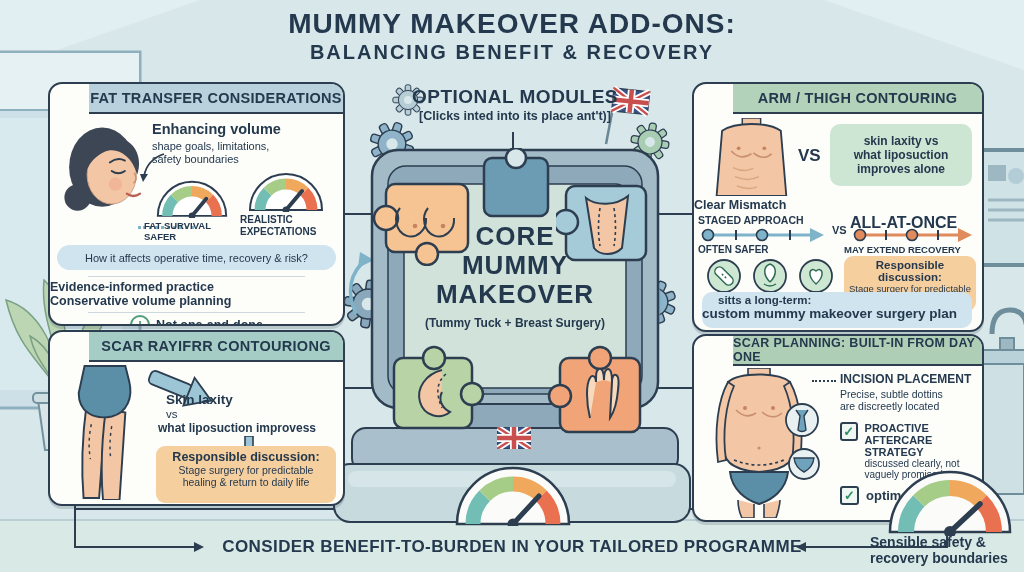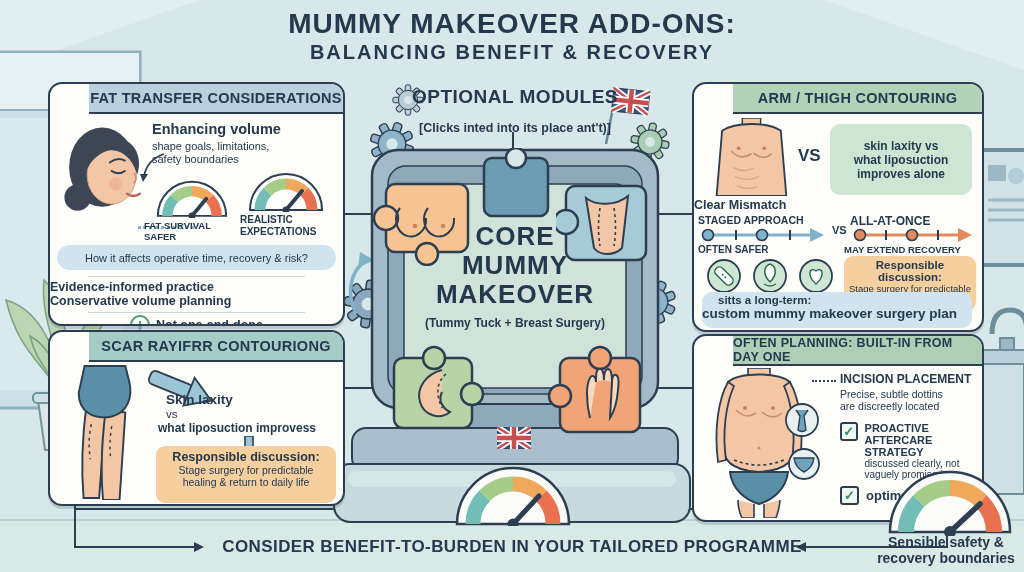--- a/index.html
+++ b/index.html
@@ -21,28 +21,28 @@
   #panel-arm .panel-header{background:#b2d3ba;}
   #panel-scarp{left:692px;top:334px;width:288px;height:184px;}
   #panel-scarp .panel-header{background:#aecfb6;font-size:12.5px;}
   
   #title{position:absolute;top:8px;left:0;right:0;text-align:center;z-index:3;}
   #title .t1{font-size:28px;font-weight:800;letter-spacing:1px;}
   #title .t2{font-size:20px;font-weight:700;letter-spacing:2px;margin-top:1px;}
   
   #modules{position:absolute;left:398px;top:86px;width:234px;text-align:center;z-index:3;}
   #modules .mt{font-size:19px;font-weight:800;letter-spacing:.5px;}
-  #modules .ms{font-size:12.5px;font-weight:600;margin-top:13px;}
+  #modules .ms{font-size:12.5px;font-weight:600;margin-top:1px;}
   #core{position:absolute;left:404px;top:222px;width:222px;text-align:center;z-index:2;}
   #core .cl{font-size:26px;font-weight:800;letter-spacing:1px;line-height:1.12;}
   #core .cs{font-size:12px;font-weight:700;margin-top:7px;}
   
   #banner{position:absolute;left:0;right:0;top:537px;text-align:center;
           font-size:17px;font-weight:800;letter-spacing:.4px;z-index:3;}
-  #gauge-caption{position:absolute;left:870px;top:534px;width:152px;text-align:center;
+  #gauge-caption{position:absolute;left:870px;top:534px;width:152px;
                  font-size:14px;font-weight:700;line-height:1.16;z-index:5;}
   
   .b{font-weight:bold}.ctr{text-align:left}
   .hr{position:absolute;left:38px;right:38px;border-top:1.5px solid #ccd8dd;}
   .pill{position:absolute;background:#cfe4ef;border-radius:13px;display:flex;align-items:center;
         justify-content:center;font-weight:normal;white-space:nowrap;}
   .obox{position:absolute;background:#f6cf9f;border-radius:9px;text-align:center;}
   .gbox{position:absolute;background:#cde6d4;border-radius:10px;text-align:center;}
   .bbox{position:absolute;background:#cfe4ee;border-radius:10px;}
   .exc{width:16px;height:16px;border:2px solid #4f9e7a;border-radius:50%;color:#3c8a66;
@@ -356,38 +356,38 @@
       <svg class="abs" width="94" height="78" viewBox="0 0 95 85" style="left:10px;top:4px">
         <rect x="38" y="0" width="20" height="10" fill="#f3c6a5" stroke="#2c3e50" stroke-width="1.6"></rect>
         <path d="M16,14 C30,4 66,4 80,14 L86,85 H10 Z" fill="#f3c6a5" stroke="#2c3e50" stroke-width="2"></path>
         <path d="M26,36 q10,11 22,3" fill="none" stroke="#c98f6f" stroke-width="1.8"></path>
         <path d="M50,38 q11,9 20,1" fill="none" stroke="#c98f6f" stroke-width="1.8"></path>
         <circle cx="34" cy="33" r="2" fill="#c9825f"></circle>
           <circle cx="62" cy="33" r="2" fill="#c9825f"></circle>
         <path d="M28,54 q12,6 22,1 M30,64 q14,6 26,0 M32,74 q12,5 22,1" fill="none" stroke="#d8a782" stroke-width="1.5"></path>
       </svg>
       <div class="abs b" style="left:104px;top:32px;font-size:17px">VS</div>
-      <div class="gbox" style="left:136px;top:10px;width:142px;height:71px;display:flex;flex-direction:column;justify-content:center">
+      <div class="gbox" style="left:136px;top:10px;width:142px;height:62px;display:flex;flex-direction:column;justify-content:center">
         <div class="b" style="font-size:12px">skin laxity vs</div>
         <div class="b" style="font-size:12px">what liposuction</div>
         <div class="b" style="font-size:12px">improves alone</div>
       </div>
       <div class="abs ctr b" style="left:0;top:84px;width:130px;font-size:12.5px">Clear Mismatch</div>
       <div class="abs ctr b" style="left:4px;top:100px;width:134px;font-size:10.5px">STAGED APPROACH</div>
       <svg class="abs" width="132" height="18" viewBox="0 0 132 18" style="left:4px;top:112px">
         <line x1="6" y1="9" x2="112" y2="9" stroke="#7fb3c9" stroke-width="3"></line>
         <line x1="38" y1="4" x2="38" y2="14" stroke="#2c3e50" stroke-width="2"></line>
         <line x1="92" y1="4" x2="92" y2="14" stroke="#2c3e50" stroke-width="2"></line>
         <circle cx="10" cy="9" r="5.5" fill="#7fb3c9" stroke="#2c3e50" stroke-width="1.6"></circle>
         <circle cx="64" cy="9" r="5.5" fill="#7fb3c9" stroke="#2c3e50" stroke-width="1.6"></circle>
         <polygon points="112,2 126,9 112,16" fill="#7fb3c9"></polygon>
       </svg>
       <div class="abs ctr b" style="left:4px;top:130px;width:134px;font-size:10px">OFTEN SAFER</div>
       <div class="abs b" style="left:138px;top:110px;font-size:11px">VS</div>
-      <div class="abs ctr b" style="left:156px;top:100px;width:128px;font-size:12px">ALL-AT-ONCE</div>
+      <div class="abs ctr b" style="left:156px;top:100px;width:128px;font-size:16px">ALL-AT-ONCE</div>
       <svg class="abs" width="126" height="18" viewBox="0 0 126 18" style="left:158px;top:112px">
         <line x1="4" y1="9" x2="106" y2="9" stroke="#e08a5e" stroke-width="3"></line>
         <line x1="34" y1="4" x2="34" y2="14" stroke="#2c3e50" stroke-width="2"></line>
         <line x1="86" y1="4" x2="86" y2="14" stroke="#2c3e50" stroke-width="2"></line>
         <circle cx="8" cy="9" r="5.5" fill="#e08a5e" stroke="#2c3e50" stroke-width="1.6"></circle>
         <circle cx="60" cy="9" r="5.5" fill="#e08a5e" stroke="#2c3e50" stroke-width="1.6"></circle>
         <polygon points="106,2 120,9 106,16" fill="#e08a5e"></polygon>
       </svg>
       <div class="abs ctr b" style="left:150px;top:130px;width:138px;font-size:9.5px">MAY EXTEND RECOVERY</div>
       <svg class="abs" width="130" height="36" viewBox="0 0 130 36" style="left:12px;top:144px">
@@ -415,21 +415,21 @@
         <div style="font-size:9.5px">healing &amp; return to daily life</div>
       </div>
       <div class="bbox" style="left:8px;top:178px;width:270px;height:36px">
         <div class="b" style="font-size:11.5px;padding:2px 0 0 16px">sitts a long-term:</div>
         <div class="b ctr" style="font-size:13.5px">custom mummy makeover surgery plan</div>
       </div>
     </div>
   </div>
 
   <div class="panel" id="panel-scarp">
-    <div class="panel-header">OFTEN PLANNING: BUILT-IN FROM DAY ONE</div>
+    <div class="panel-header">SCAR PLANNING: BUILT-IN FROM DAY ONE</div>
     <div class="panel-body">
       <svg class="abs" width="122" height="150" viewBox="0 0 122 150" style="left:4px;top:2px">
         <rect x="50" y="0" width="22" height="12" fill="#f3c6a5" stroke="#2c3e50" stroke-width="1.6"></rect>
         <path d="M30,14 C42,4 80,4 92,14 L98,72 C98,92 90,102 61,104 C32,102 24,92 24,72 Z" fill="#f3c6a5" stroke="#2c3e50" stroke-width="2"></path>
         <path d="M30,14 C20,32 16,62 20,94 L28,92 C24,64 28,36 36,18 Z" fill="#f3c6a5" stroke="#2c3e50" stroke-width="1.8"></path>
         <path d="M92,14 C102,32 106,62 102,94 L94,92 C98,64 94,36 86,18 Z" fill="#f3c6a5" stroke="#2c3e50" stroke-width="1.8"></path>
         <path d="M38,42 q10,10 20,3 M64,44 q11,9 20,1" fill="none" stroke="#c98f6f" stroke-width="1.6"></path>
         <circle cx="47" cy="40" r="2" fill="#c9825f"></circle>
           <circle cx="75" cy="40" r="2" fill="#c9825f"></circle>
         <circle cx="61" cy="80" r="1.6" fill="#c98f6f"></circle>

